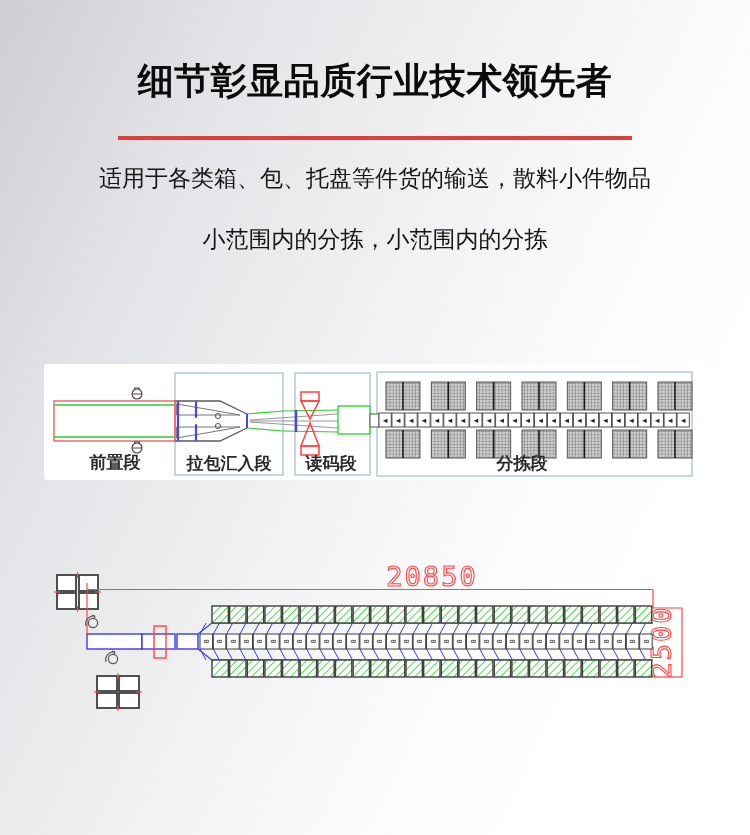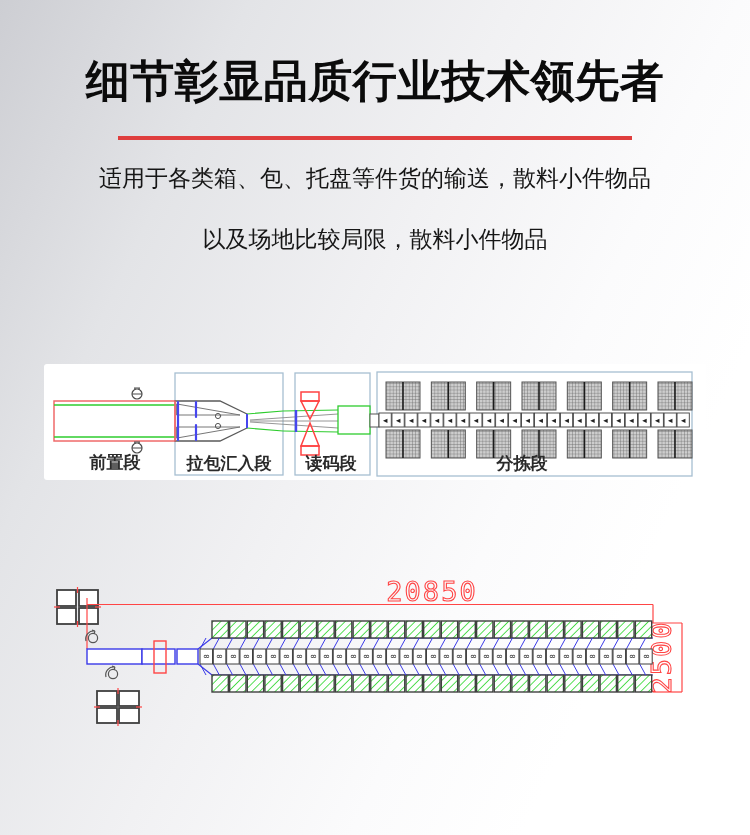--- a/index.html
+++ b/index.html
@@ -1,43 +1,43 @@
 <!DOCTYPE html>
 <html><head>
 <meta charset="utf-8">
 <style>
   html,body{margin:0;padding:0;}
   body{font-family:"Liberation Sans",sans-serif;}
   .page{position:relative;width:750px;height:835px;overflow:hidden;
         background:linear-gradient(115deg,#cdced3 0%,#e3e4e7 22%,#f1f1f3 45%,#fbfbfc 65%,#ffffff 80%);}
-  .hero h1{margin:0;padding-top:52px;text-align:center;font-size:44px;line-height:58px;
+  .hero h1{margin:0;padding-top:52px;text-align:center;font-size:36px;line-height:58px;
            font-weight:bold;color:#0b0b0b;letter-spacing:0.5px;}
   .divider{width:514px;height:4px;margin:26px auto 0;background:#df3e3e;}
   .intro{margin-top:15px;text-align:center;color:#161616;font-size:23px;line-height:45px;}
   .intro p{margin:16px;}
   .diagram1{position:absolute;left:44px;top:364px;width:662px;height:116px;}
-  .diagram2{position:absolute;left:40px;top:576px;width:670px;height:160px;}
+  .diagram2{position:absolute;left:40px;top:561px;width:670px;height:160px;}
   svg{display:block;}
   .seclabel{font-size:17px;font-weight:bold;fill:#2a2a2a;}
   .dimtext{font-family:"DejaVu Sans Mono",monospace;font-size:27px;letter-spacing:2px;
            fill:none;stroke-width:1.1;}
 </style>
 </head>
 <body>
 
 <div class="page">
 
   <div class="hero">
     <h1>细节彰显品质行业技术领先者</h1>
     <div class="divider"></div>
   </div>
 
   <div class="intro">
     <p>适用于各类箱、包、托盘等件货的输送，散料小件物品</p>
-    <p>以及场地比较局限，散料小件物品</p>
+    <p>小范围内的分拣，小范围内的分拣</p>
   </div>
 
   <div class="diagram1">
     <svg width="662" height="116" viewBox="0 0 662 116">
       <defs>
         <pattern id="xhatch" width="3.2" height="3.2" patternUnits="userSpaceOnUse">
           <rect width="3.2" height="3.2" fill="#cdcdcd"></rect>
           <path d="M0 0 H3.2 M0 0 V3.2" stroke="#6f6f6f" stroke-width="0.8" fill="none"></path>
         </pattern>
         <g id="motor1">

